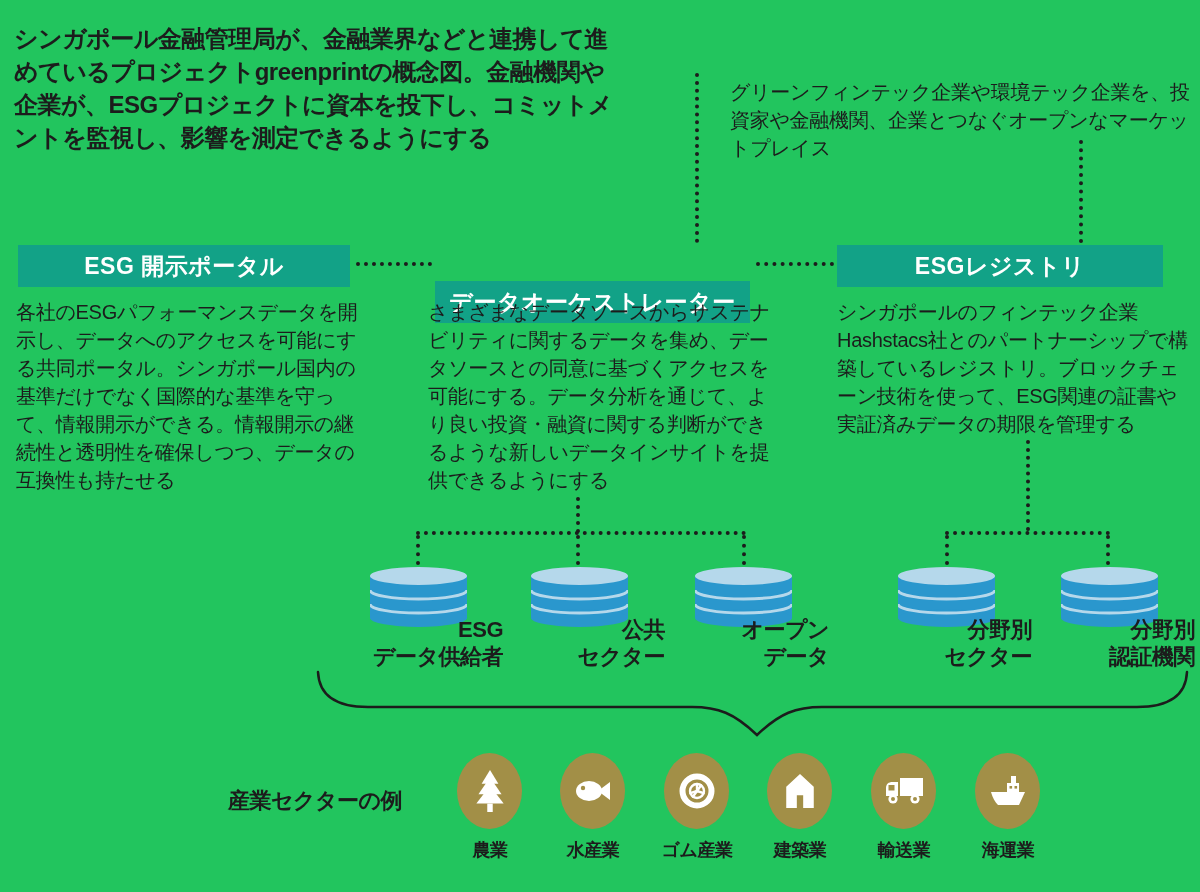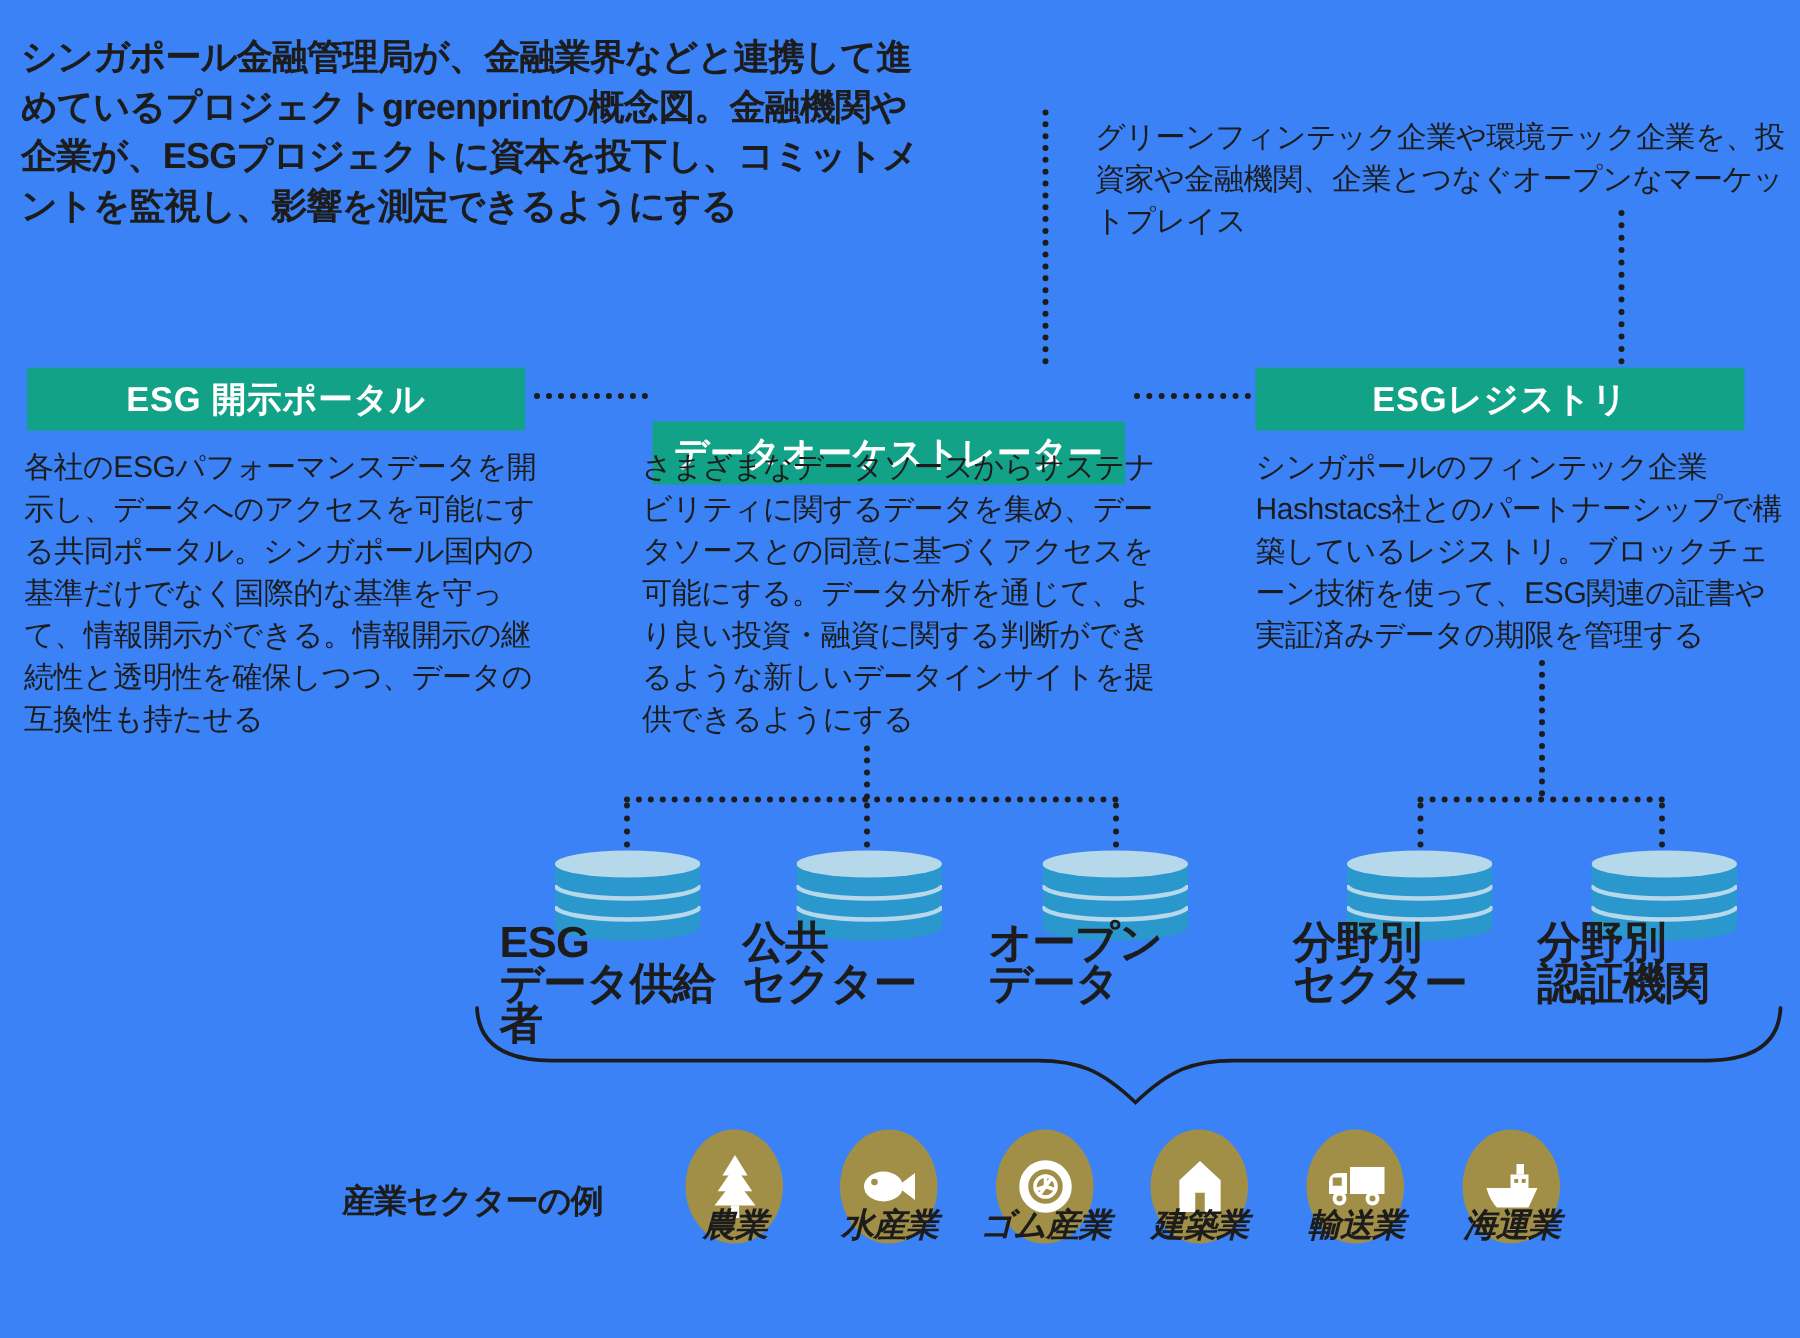--- a/index.html
+++ b/index.html
@@ -1,46 +1,46 @@
 <!DOCTYPE html>
 <html><head>
 <meta charset="utf-8">
 <style>
   html,body{margin:0;padding:0;}
   body{font-family:"Liberation Sans","DejaVu Sans",sans-serif;color:#1c1c1c;}
-  #canvas{position:relative;width:1200px;height:892px;background:#3b82f6;overflow:hidden;}
+  #canvas{position:relative;width:1200px;height:892px;background:#22c55e;overflow:hidden;}
 
   .intro{position:absolute;left:14px;top:22px;width:606px;font-size:24px;line-height:33px;font-weight:600;letter-spacing:-0.5px;}
 
   .hdr{position:absolute;height:42px;background:#12a287;color:#fff;font-weight:700;
        display:flex;align-items:center;justify-content:center;font-size:23px;letter-spacing:0.5px;}
   .hdr-marketplace{left:652px;top:27px;width:461px;}
   .hdr-esg-portal{left:18px;top:245px;width:332px;}
   .hdr-orchestrator{left:435px;top:245px;width:315px;margin-top:36px;}
   .hdr-registry{left:837px;top:245px;width:326px;align-items:center;}
 
   .desc{position:absolute;font-size:20px;line-height:28px;font-weight:500;letter-spacing:-0.3px;}
   .desc-marketplace{left:730px;top:78px;width:462px;}
   .desc-esg-portal{left:16px;top:298px;width:346px;}
   .desc-orchestrator{left:428px;top:298px;width:352px;}
   .desc-registry{left:837px;top:298px;width:354px;}
 
   .dot-v{position:absolute;width:0;border-left:4px dotted #1c1c1c;}
   .dot-h{position:absolute;height:0;border-top:4px dotted #1c1c1c;}
 
   .cyl{position:absolute;width:97px;height:62px;}
-  .cyl-label{position:absolute;width:170px;text-align:left;font-size:29px;font-weight:700;line-height:27px;letter-spacing:-0.5px;}
+  .cyl-label{position:absolute;width:170px;text-align:right;font-size:22px;font-weight:700;line-height:27px;letter-spacing:-0.5px;}
 
   .brace{position:absolute;left:310px;top:666px;}
 
   .industry-label{position:absolute;left:228px;top:786px;font-size:22px;font-weight:700;letter-spacing:-0.5px;}
 
   .sector-circle{position:absolute;top:753px;width:65px;height:76px;border-radius:50%;
                  background:#a28f47;display:flex;align-items:center;justify-content:center;}
-  .sector-name{position:absolute;top:802px;width:130px;text-align:center;font-size:22px;font-weight:700;letter-spacing:-0.5px;font-style:italic;}
+  .sector-name{position:absolute;top:838px;width:130px;text-align:center;font-size:18px;font-weight:700;letter-spacing:-0.5px;}
 </style>
 </head>
 <body>
 
 <div id="canvas">
 
   <div class="intro">シンガポール金融管理局が、金融業界などと連携して進めているプロジェクトgreenprintの概念図。金融機関や企業が、ESGプロジェクトに資本を投下し、コミットメントを監視し、影響を測定できるようにする</div>
 
   <div class="desc desc-marketplace">グリーンフィンテック企業や環境テック企業を、投資家や金融機関、企業とつなぐオープンなマーケットプレイス</div>
 

